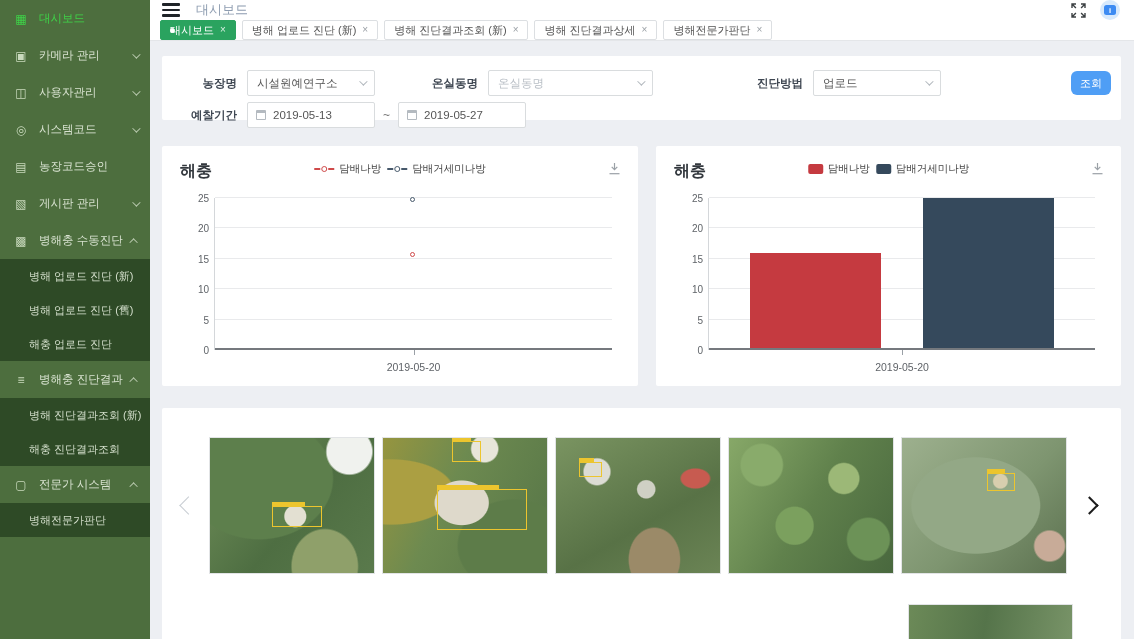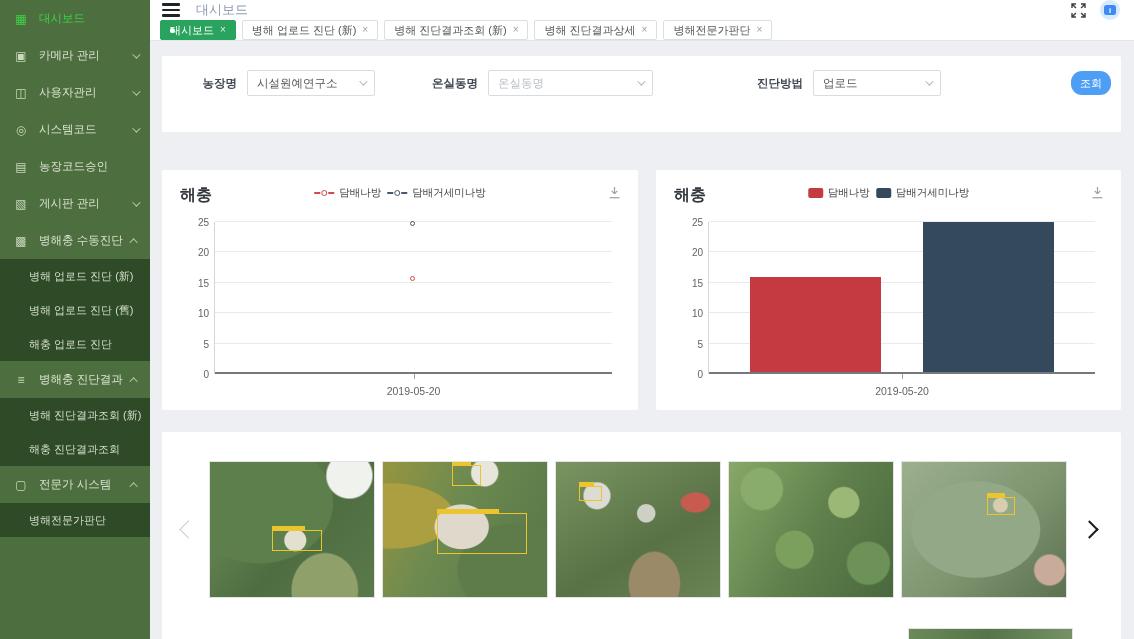--- a/index.html
+++ b/index.html
@@ -36,34 +36,34 @@
   .tab .dot { width:5px; height:5px; border-radius:50%; background:#fff; display:none; }
   .tab.active { background:#2aa35f; border-color:#2aa35f; color:#fff; }
   .tab.active .dot { display:inline-block; }
   .tab .x { font-size:10px; color:#9aa0a6; line-height:1; cursor:pointer; }
   .tab.active .x { color:#d8efe2; }
 
   .content { flex:1; padding:15px 13px 0 12px; }
   .card { background:#fff; border-radius:2px; }
 
   
-  .filter-card { height:76px; padding:14px 10px 0 20px; margin-bottom:38px; }
+  .filter-card { height:64px; padding:14px 10px 0 20px; margin-bottom:26px; }
   .f-row { display:flex; align-items:center; height:26px; }
   .f-row + .f-row { margin-top:6px; }
   .flabel { width:55px; text-align:right; margin-right:10px; font-size:11.5px; font-weight:bold; color:#3f4752; }
   .select { height:26px; border:1px solid #d9dcde; border-radius:2px; display:flex; align-items:center; padding:0 9px; font-size:11.5px; color:#555; cursor:pointer; background:#fff; }
   .select .val { flex:1; }
   .select .ph { flex:1; color:#b9bfc6; }
   .caret { width:6px; height:6px; border-right:1.3px solid #b0b6bc; border-bottom:1.3px solid #b0b6bc; transform:rotate(45deg) translateY(-2px); }
   .w128 { width:128px; } .w165 { width:165px; }
   .g2 { margin-left:48px; } .g3 { margin-left:95px; }
   .datebox { height:26px; border:1px solid #d9dcde; border-radius:2px; display:flex; align-items:center; padding:0 8px; gap:7px; font-size:11.5px; color:#555; cursor:text; background:#fff; }
   .cal { width:10px; height:10px; border:1px solid #b4bac0; border-top:3px solid #b4bac0; border-radius:1px; display:inline-block; }
   .tilde { margin:0 8px; color:#777; font-size:12px; }
-  .search-btn { margin-left:auto; width:40px; height:24px; background:#4f9ef5; color:#fff; border:none; border-radius:11px; font-size:11px; cursor:pointer; font-family:inherit; }
+  .search-btn { margin-left:auto; width:40px; height:24px; background:#4f9ef5; color:#fff; border:none; border-radius:6px; font-size:11px; cursor:pointer; font-family:inherit; }
 
   
   .charts-row { display:flex; gap:18px; margin-bottom:22px; }
   .chart-card { position:relative; height:240px; }
   .chart-card.left { width:476px; } .chart-card.right { flex:1; }
   .c-header { position:relative; padding:15px 18px 0; }
   .c-title { font-size:16px; font-weight:bold; color:#32373d; }
   .c-legend { position:absolute; left:50%; top:16px; transform:translateX(-50%); display:flex; gap:6px; align-items:flex-start; white-space:nowrap; }
   .leg-item { display:flex; align-items:center; gap:5px; font-size:10.5px; color:#444; }
   .lm { display:inline-flex; align-items:center; }
@@ -240,20 +240,32 @@
           <div class="select w165">
             <span class="ph">온실동명</span>
             <i class="caret"></i>
           </div>
           <label class="flabel g3">진단방법</label>
           <div class="select w128">
             <span class="val">업로드</span>
             <i class="caret"></i>
           </div>
           <button class="search-btn">조회</button>
+        </div>
+        <div class="f-row">
+          <label class="flabel">예찰기간</label>
+          <div class="datebox w128">
+            <i class="cal"></i>
+            <span>2019-05-13</span>
+          </div>
+          <span class="tilde">~</span>
+          <div class="datebox w128">
+            <i class="cal"></i>
+            <span>2019-05-27</span>
+          </div>
         </div>
       </section>
 
       <div class="charts-row">
         <section class="card chart-card left" id="chart0">
             <div class="c-header"><span class="c-title">해충</span><span class="c-legend">
                 <span class="leg-item">
                   <span class="lm" style="color: rgb(207, 74, 74);">
                     <i></i>
                     <b></b>

